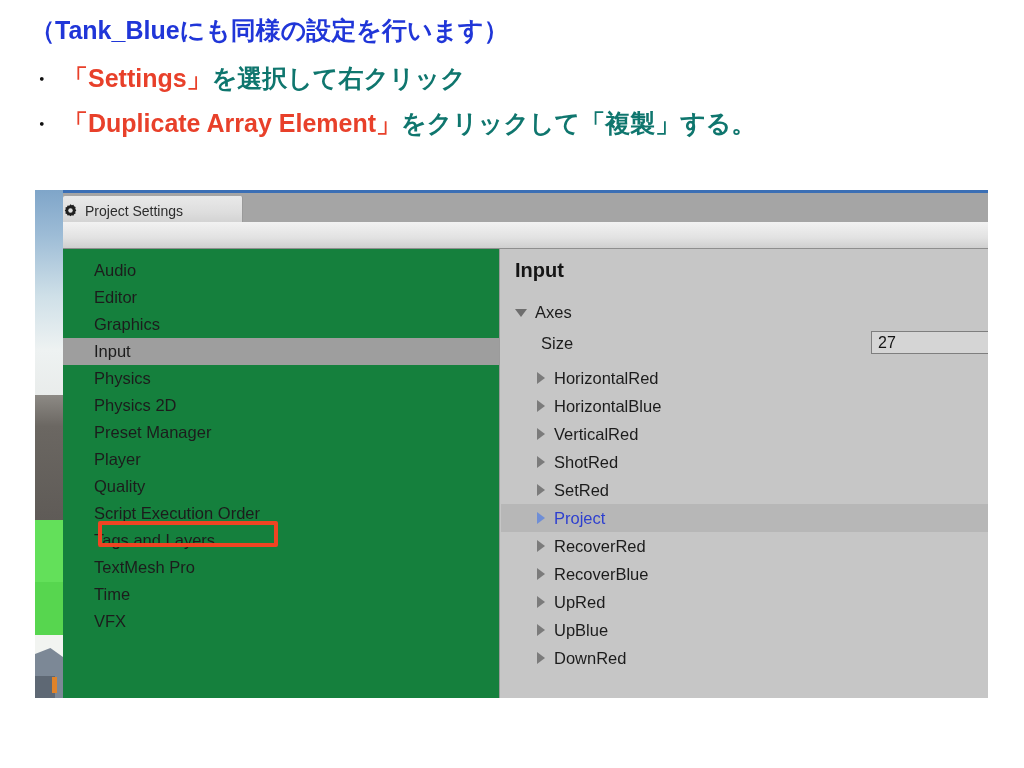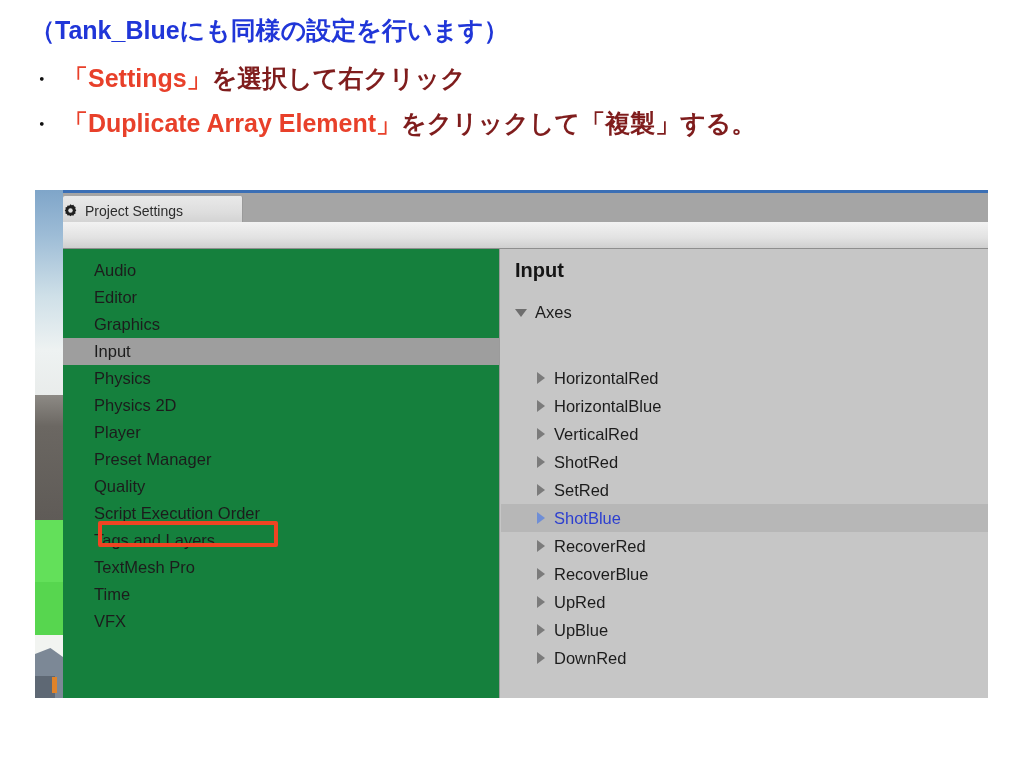--- a/index.html
+++ b/index.html
@@ -55,21 +55,21 @@
     color: #111111;
     margin-right: 10px;
     line-height: 1;
   }
 
   .seg {
     font-weight: bold;
     font-size: 25px;
   }
   .seg.red   { color: #e8402a; }
-  .seg.black { color: #7f1d1d; }
+  .seg.black { color: #0f766e; }
   .seg.brown { color: #9c7a4e; }
 
   
   #unity-window {
     position: absolute;
     left: 35px;
     top: 190px;
     width: 953px;
     height: 508px;
     overflow: hidden;
@@ -359,39 +359,43 @@
 
       <div id="body-area">
 
         <div id="settings-list">
             <div class="cat-item"><span>Audio</span></div>
             <div class="cat-item"><span>Editor</span></div>
             <div class="cat-item"><span>Graphics</span></div>
             <div class="cat-item selected"><span>Input</span></div>
             <div class="cat-item"><span>Physics</span></div>
             <div class="cat-item"><span>Physics 2D</span></div>
+            <div class="cat-item"><span>Preset Manager</span></div>
             <div class="cat-item"><span>Player</span></div>
-            <div class="cat-item"><span>Preset Manager</span></div>
             <div class="cat-item"><span>Quality</span></div>
             <div class="cat-item"><span>Script Execution Order</span></div>
             <div class="cat-item"><span>Tags and Layers</span></div>
             <div class="cat-item"><span>TextMesh Pro</span></div>
             <div class="cat-item"><span>Time</span></div>
             <div class="cat-item"><span>VFX</span></div>
           </div>
 
         <div id="input-panel">
 
           <div id="panel-title">Input</div>
 
           <div id="axes-foldout">
             <span class="tri-down"></span>
             <span>Axes</span>
           </div>
 
+          <div id="size-row">
+            <span id="size-label">Size</span>
+            <div id="size-field">27</div>
+          </div>
 
           <div id="axes-list">
               <div class="axis-item">
                 <span class="tri-right"></span>
                 <span class="axis-label">HorizontalRed</span>
               </div>
               <div class="axis-item">
                 <span class="tri-right"></span>
                 <span class="axis-label">HorizontalBlue</span>
               </div>
@@ -402,21 +406,21 @@
               <div class="axis-item">
                 <span class="tri-right"></span>
                 <span class="axis-label">ShotRed</span>
               </div>
               <div class="axis-item">
                 <span class="tri-right"></span>
                 <span class="axis-label">SetRed</span>
               </div>
               <div class="axis-item selected">
                 <span class="tri-right sel"></span>
-                <span class="axis-label">ShotBlue</span>
+                <span class="axis-label">Project</span>
               </div>
               <div class="axis-item">
                 <span class="tri-right"></span>
                 <span class="axis-label">RecoverRed</span>
               </div>
               <div class="axis-item">
                 <span class="tri-right"></span>
                 <span class="axis-label">RecoverBlue</span>
               </div>
               <div class="axis-item">

